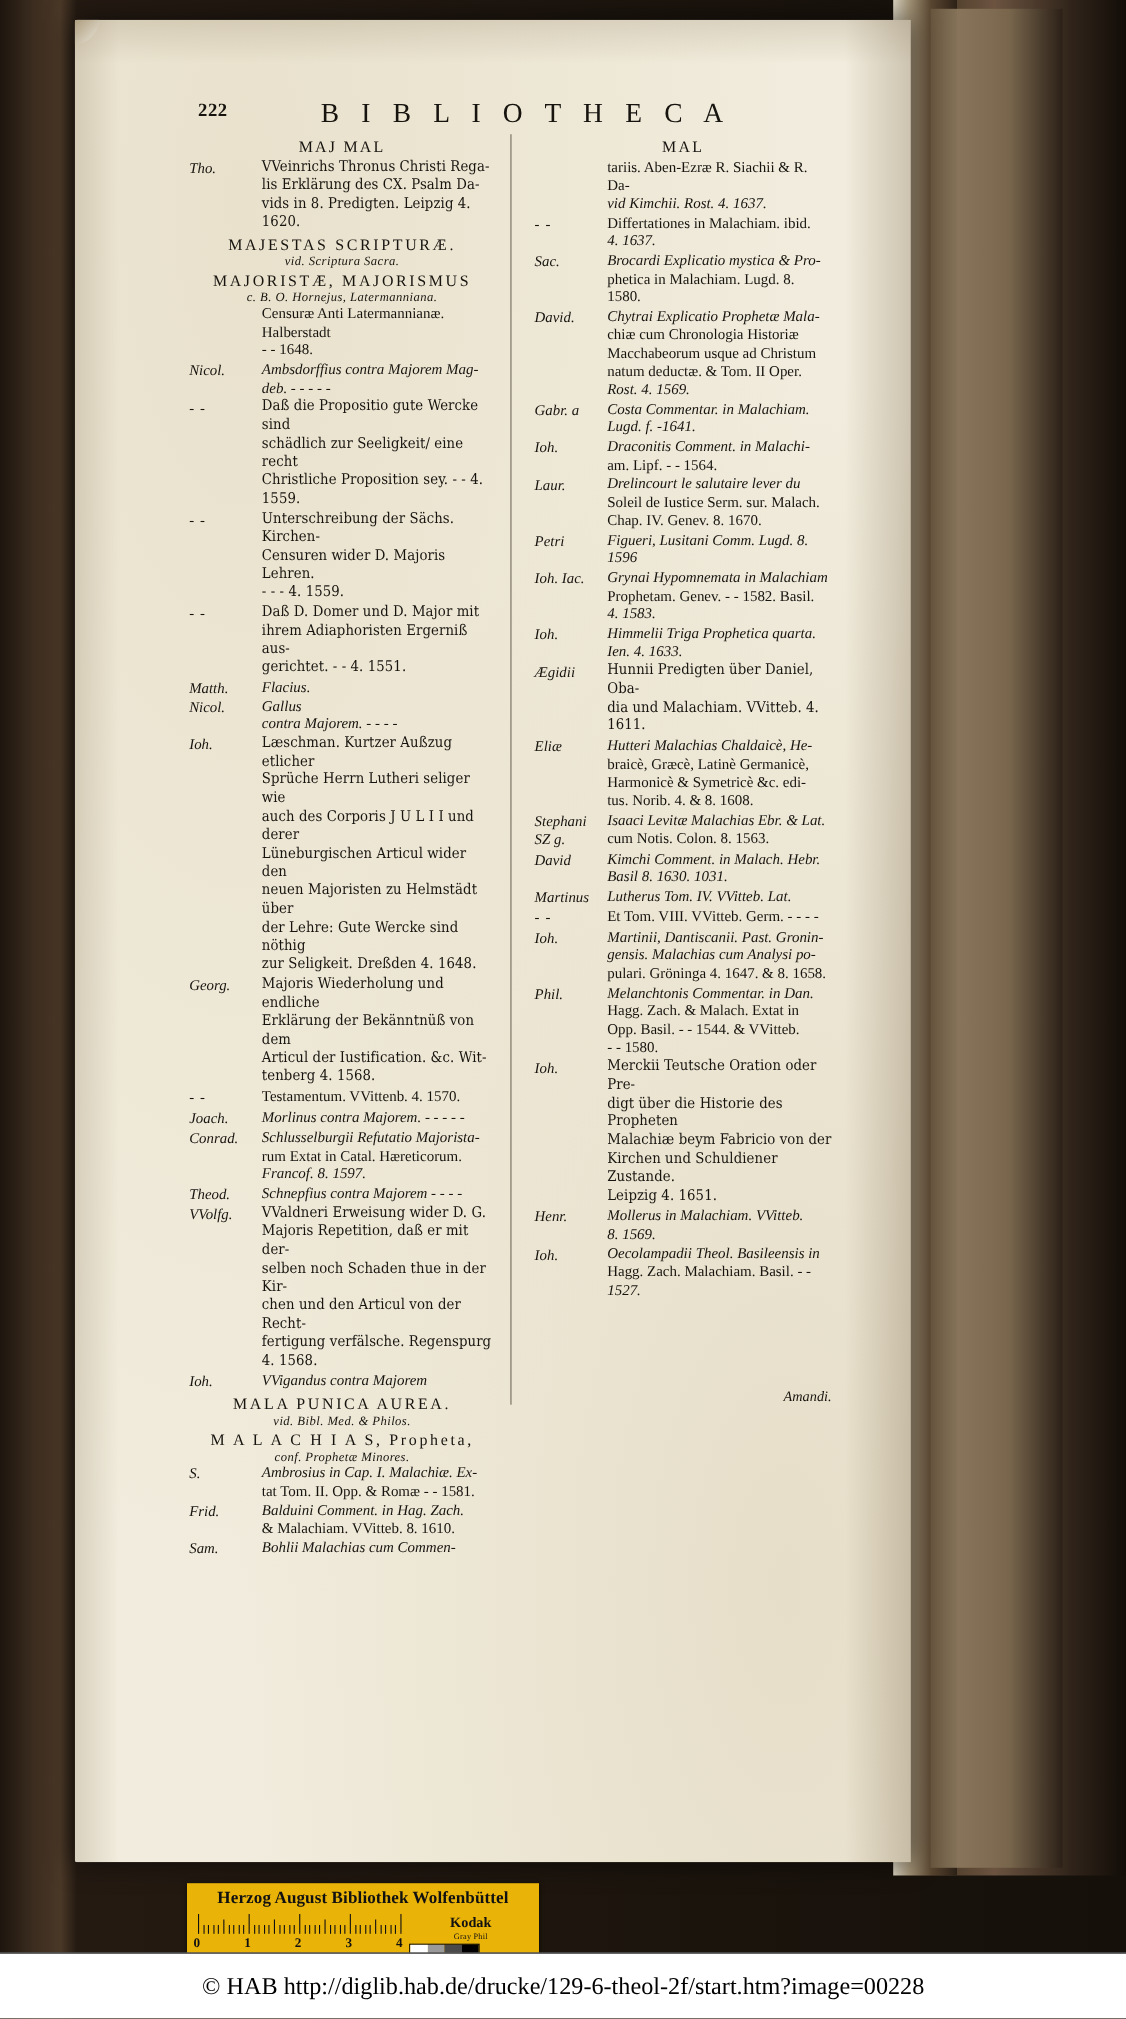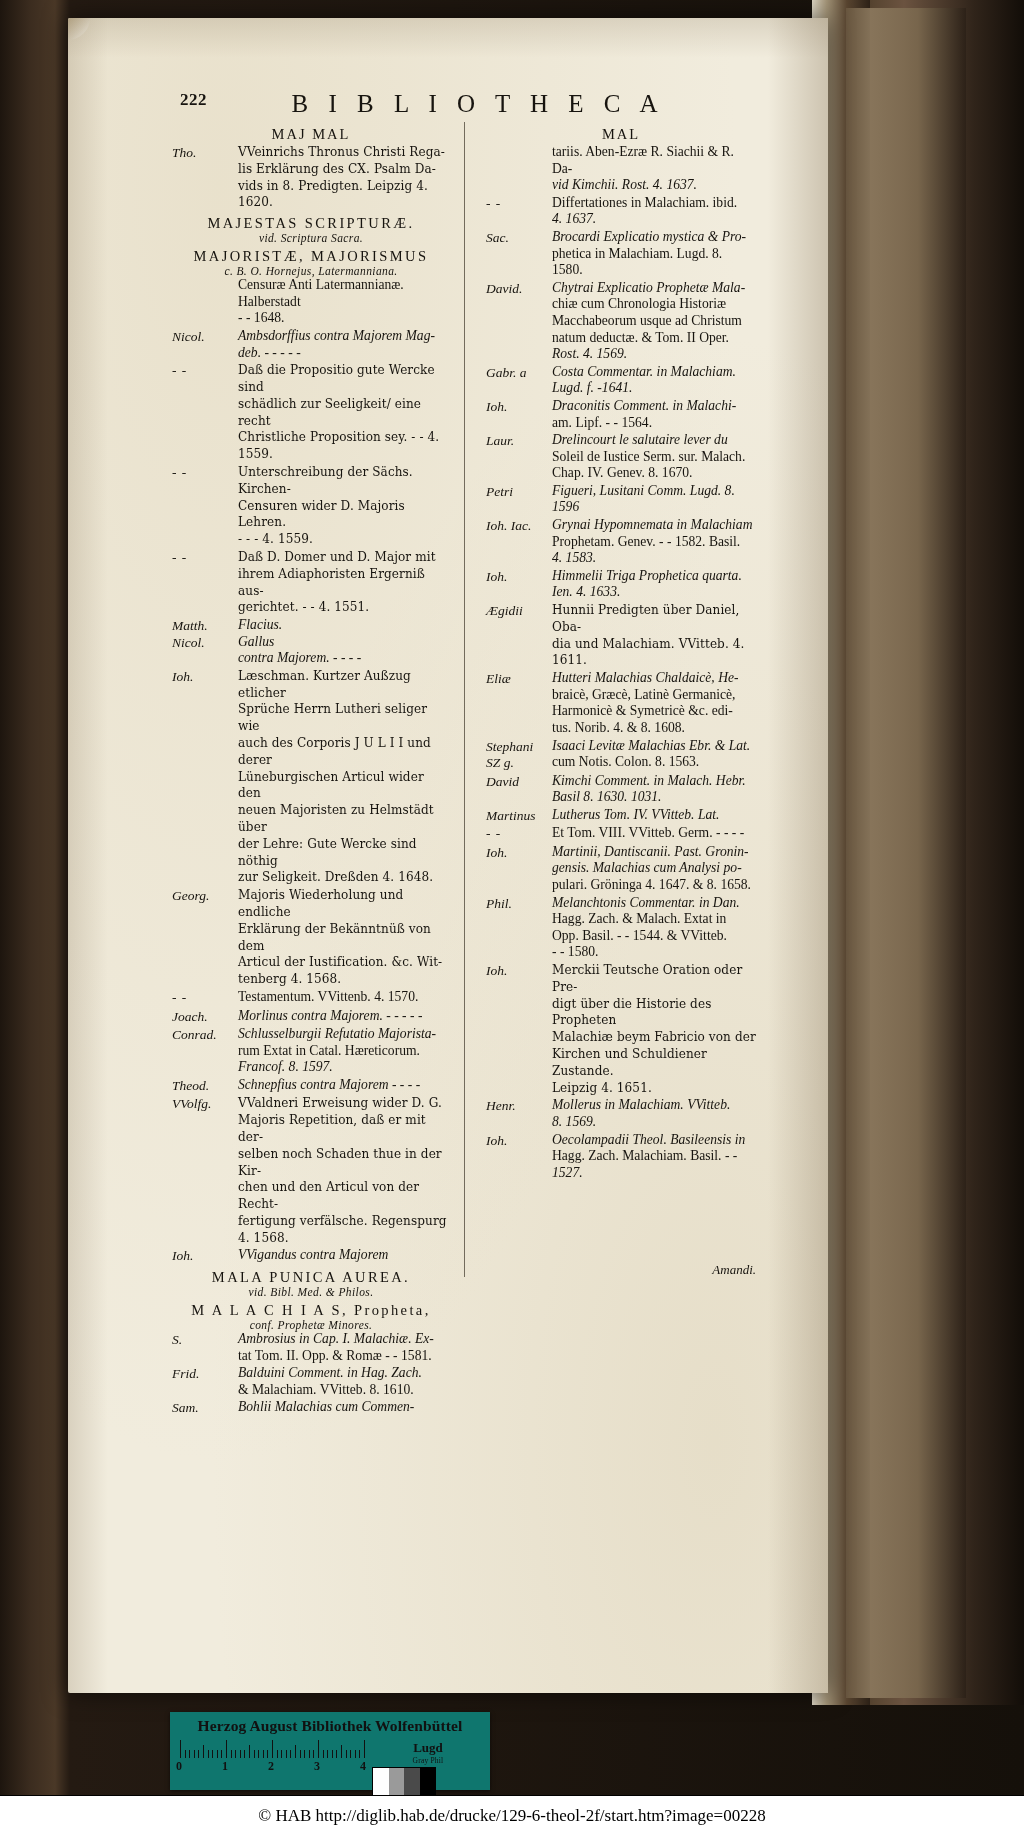--- a/index.html
+++ b/index.html
@@ -131,21 +131,21 @@
   .catchword {
     position: absolute; right: 0; bottom: -2px;
     font-style: italic; font-size: 13px;
   }
   .rightcol-wrap { position: relative; height: 100%; }
 
   
   .label-card {
     position: absolute; top: 1712px; left: 170px;
     width: 320px; height: 78px;
-    background: #0f766e; color:#111;
+    background: #eab308; color:#111;
     box-shadow: 0 1px 4px rgba(0,0,0,.6);
     font-family: "Liberation Serif", serif;
   }
   .label-title {
     text-align:center; font-size: 15.5px; font-weight:700;
     padding-top: 5px; letter-spacing: .1px;
   }
   .label-row { display:flex; height: 52px; padding: 3px 6px 0 6px; }
   .ruler { position: relative; width: 196px; }
   .ticks { height: 20px; width: 100%; position: relative; }
@@ -153,24 +153,24 @@
     position:absolute; bottom:0; width:1px; background:#111;
   }
   .numbers { display:flex; justify-content: space-between; font-size: 12px; font-weight:700; padding: 1px 6px 0 0;}
   .kodak { width: 62px; text-align:center; padding-top:2px; }
   .kodak .k1 { font-size: 13px; font-weight: 700; }
   .kodak .k2 { font-size: 7.5px; letter-spacing:.2px; }
   .gray { display:flex; width: 64px; height: 30px; margin-top:2px; border:1px solid #000;}
   .gray span { flex:1; }
 
   .footer {
-    position:absolute; left:0; bottom:0; width: 1024px; height: 40px;
+    position:absolute; left:0; bottom:0; width: 1024px; height: 60px;
     background: #fff; color: #000;
     display:flex; align-items:center; justify-content:center;
-    font-size: 17px; font-family: "Liberation Serif", serif;
+    font-size: 22px; font-family: "Liberation Serif", serif;
     border-top: 1px solid #000;
   }
 </style>
 </head>
 <body>
 
 <div id="root">
 
   <div class="backdrop"></div>
   <div class="backdrop-right"></div>
@@ -569,21 +569,21 @@
         <div class="numbers" id="ruler-numbers">
             <span>0</span>
             <span>1</span>
             <span>2</span>
             <span>3</span>
             <span>4</span>
           </div>
       </div>
       <div style="flex:1">
         <div class="kodak" style="width:100%">
-          <div class="k1">Lugd</div>
+          <div class="k1">Kodak</div>
           <div class="k2">Gray Phil</div>
         </div>
         <div class="gray">
           <span style="background:#ffffff"></span>
           <span style="background:#9a9a9a"></span>
           <span style="background:#4a4a4a"></span>
           <span style="background:#000000"></span>
         </div>
       </div>
     </div>

